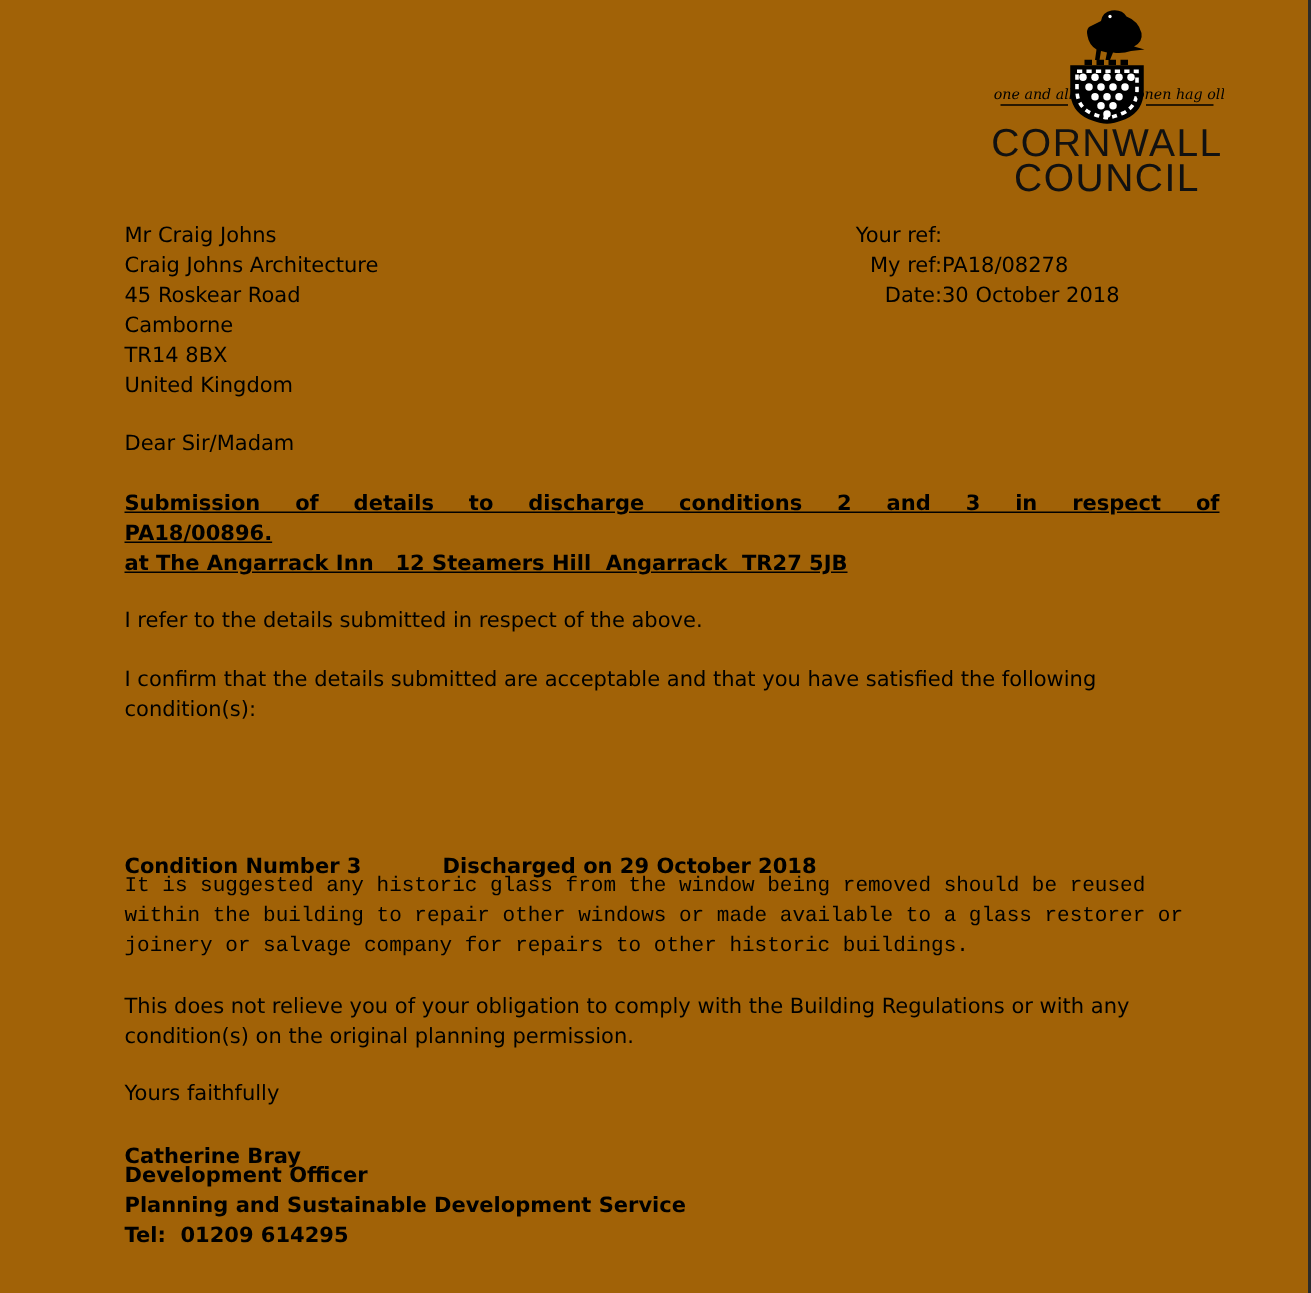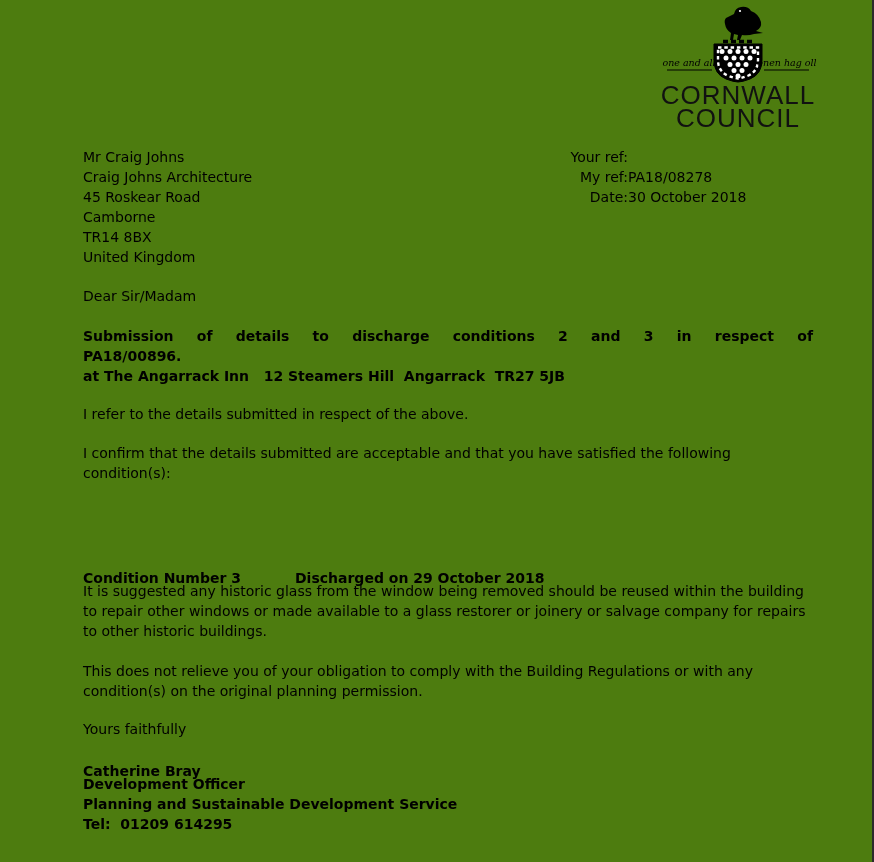--- a/index.html
+++ b/index.html
@@ -1,20 +1,20 @@
 <!DOCTYPE html>
 <html><head>
 <meta charset="utf-8">
 <style>
   html, body { margin: 0; padding: 0; background: #fff; }
   .page {
     position: relative;
     width: 874px;
     height: 862px;
-    background: #4d7c0f;
+    background: #a16207;
     overflow: hidden;
     font-family: "DejaVu Sans", "Liberation Sans", sans-serif;
     font-size: 14px;
     line-height: 20px;
     color: #000000;
   }
   .right-border {
     position: absolute; top: 0; right: 0;
     width: 2px; height: 862px;
     background: #2b2b2b;
@@ -33,29 +33,29 @@
     letter-spacing: 1px;
     color: #111;
     white-space: nowrap;
   }
   
   .block { position: absolute; left: 83px; width: 730px; }
   .recipient       { top: 147px; }
   .refs            { top: 147px; left: 540px; width: 320px; }
   .ref-label       { display: inline-block; width: 88px; text-align: right; }
   .salutation      { top: 286px; }
-  .subject         { top: 326px; font-weight: bold; }
+  .subject         { top: 326px; font-weight: bold; text-decoration: underline; }
   .subject-just    { text-align: justify; text-align-last: justify; }
   .para-refer      { top: 404px; }
   .para-confirm    { top: 443px; }
   .cond-row-1      { top: 503px; }
   .cond-row-2      { top: 568px; }
   .cond-row        { font-weight: bold; }
   .cond-name       { display: inline-block; width: 212px; }
-  .para-glass      { top: 581px; }
+  .para-glass      { top: 581px; font-family: Liberation Mono, monospace; }
   .para-relieve    { top: 661px; }
   .closing         { top: 719px; }
   .signature-name  { top: 761px; font-weight: bold; }
   .sig-block       { top: 750px; font-weight: bold; margin-top: 24px; }
   .pre             { white-space: pre-wrap; }
 </style>
 </head>
 <body>
 
 <div class="page">

